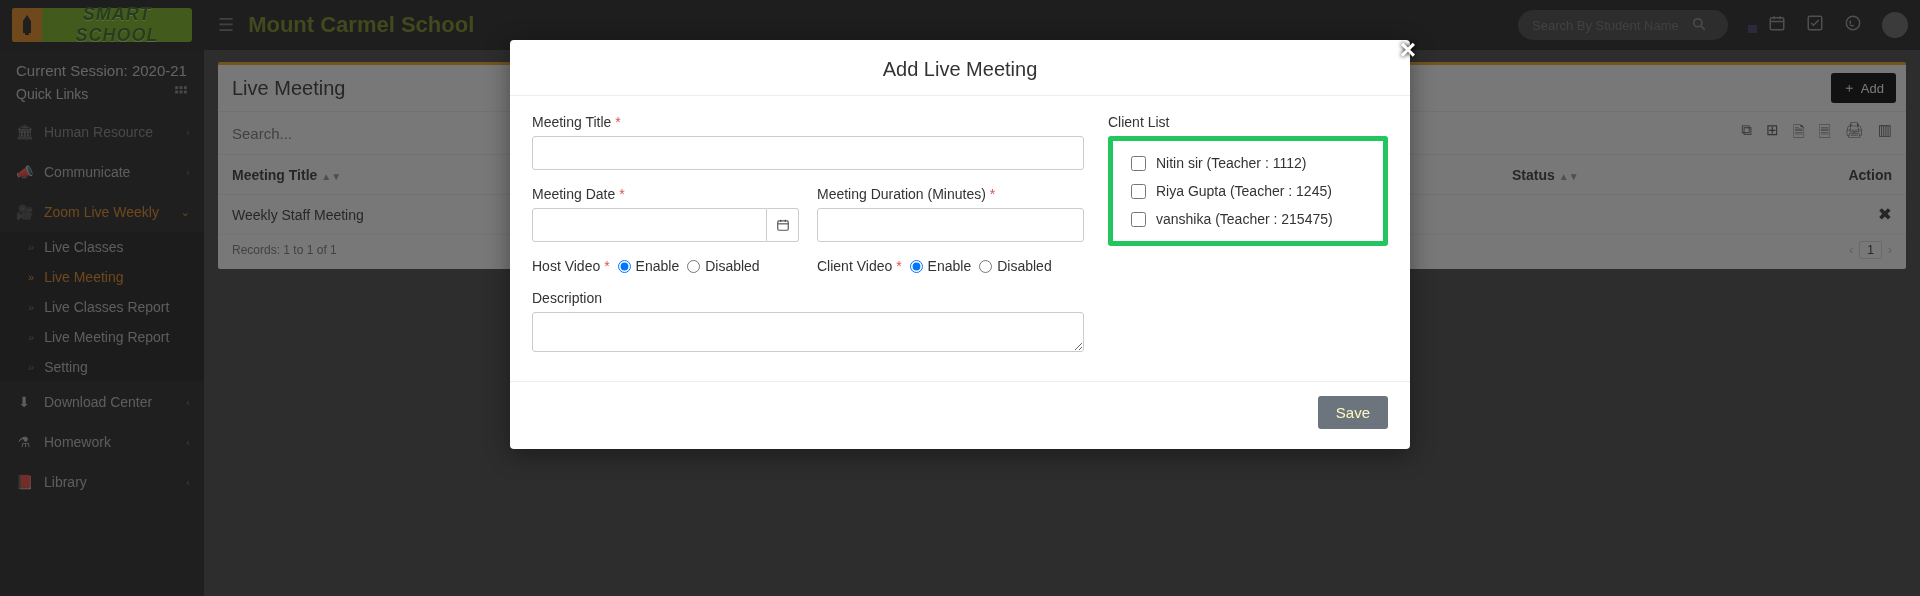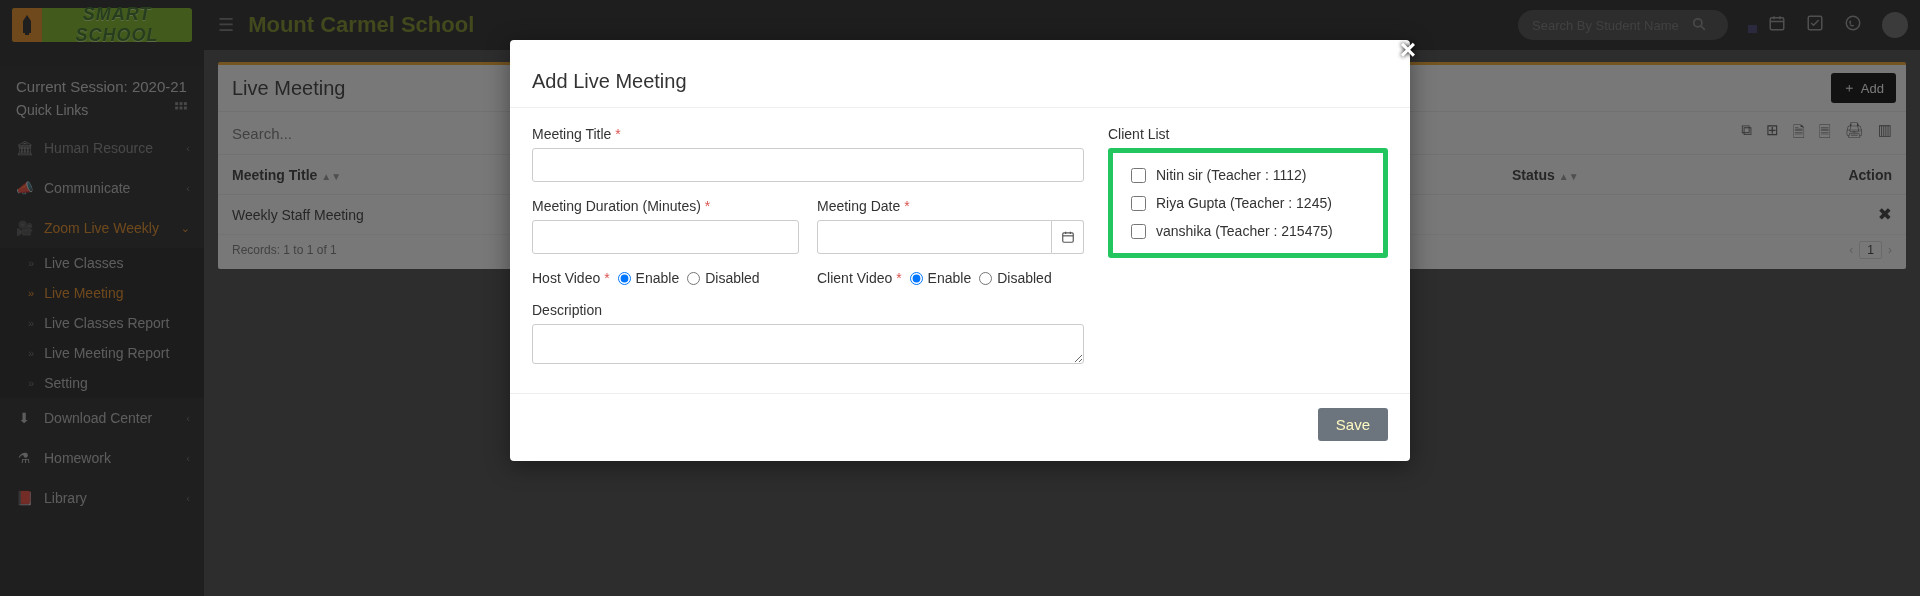--- a/index.html
+++ b/index.html
@@ -17,21 +17,21 @@
   .topbar-right { position:absolute; right:12px; top:0; height:50px; display:flex; align-items:center; gap:20px; }
   .search-pill { background:#444; border-radius:18px; height:30px; display:flex; align-items:center; padding:0 14px; width:210px; }
   .search-pill input { background:transparent; border:none; outline:none; color:#aaa; font-size:13px; width:160px; }
   .search-pill .sicon { color:#888; font-size:15px; }
   .topicon { color:#9a9a9a; font-size:18px; cursor:pointer; }
   .flag { width:22px; height:14px; background:linear-gradient(to bottom,#b22234 0 7%,#fff 7% 14%,#b22234 14% 21%,#fff 21% 28%,#b22234 28% 35%,#fff 35% 42%,#b22234 42% 49%,#fff 49% 56%,#b22234 56% 63%,#fff 63% 70%,#b22234 70% 77%,#fff 77% 84%,#b22234 84% 91%,#fff 91% 100%); position:relative; }
   .flag::before{content:"";position:absolute;top:0;left:0;width:9px;height:8px;background:#3c3b6e;}
   .avatar { width:26px; height:26px; border-radius:50%; background:#666; }
 
   
-  .sidebar { position:absolute; left:0; top:66px; bottom:0; width:204px; background:#222; color:#bcbcbc; overflow:hidden; font-size:14px; }
+  .sidebar { position:absolute; left:0; top:50px; bottom:0; width:204px; background:#222; color:#bcbcbc; overflow:hidden; font-size:14px; }
   .sess { padding:12px 16px 2px; color:#ccc; font-size:15px;}
   .ql-row { display:flex; align-items:center; justify-content:space-between; padding:4px 16px 10px; color:#ccc;}
   .nav-item { display:flex; align-items:center; height:40px; padding:0 16px; color:#bcbcbc; cursor:pointer; gap:12px; position:relative;}
   .nav-item .chev { position:absolute; right:14px; color:#666; font-size:11px;}
   .nav-item.dim { color:#888; }
   .nav-item.active { color:#e88a1b; }
   .nav-sub { background:#1a1a1a; }
   .nav-sub .sub { display:flex; align-items:center; height:30px; padding-left:28px; color:#bcbcbc; gap:10px; cursor:pointer; font-size:14px;}
   .nav-sub .sub.active { color:#e88a1b; }
   .nav-sub .sub .arrow { font-size:11px; color:#666; }
@@ -54,21 +54,21 @@
   .status-sel { width:190px; height:28px; border:1px solid #ccc; border-radius:3px; padding:0 6px; font-size:13px;}
   .row-x { font-size:17px; color:#333; margin-left:auto; cursor:pointer;}
   .footer-row { display:flex; align-items:center; padding:6px 14px 10px; color:#777; font-size:12px;}
   .pager { margin-left:auto; display:flex; align-items:center; gap:6px; }
   .page-num { border:1px solid #ddd; padding:1px 7px; border-radius:2px; color:#333; font-size:12px;}
 
   
   .overlay { position:absolute; inset:0; background:rgba(30,30,30,0.6); }
   .modal { position:absolute; top:40px; left:50%; transform:translateX(-50%); width:900px; background:#fff; border-radius:4px; box-shadow:0 5px 25px rgba(0,0,0,0.4); }
   .modal-close { position:absolute; top:-6px; right:-6px; color:#fff; font-size:28px; cursor:pointer; font-weight:bold; text-shadow:0 0 4px #000;}
-  .modal-head { padding:30px 22px 14px; border-bottom:1px solid #eee; font-size:20px; color:#333;}
+  .modal-head { padding:18px 22px 14px; border-bottom:1px solid #eee; font-size:20px; color:#333;text-align:center;}
   .modal-body { padding:18px 22px 10px; display:flex; gap:24px; }
   .mb-left { flex:1; }
   .mb-right { width:280px; }
   .form-label { font-size:14px; color:#333; margin-bottom:6px; display:block;}
   .req { color:#d9534f; }
   .form-input { width:100%; height:34px; border:1px solid #ccc; border-radius:3px; padding:0 8px; font-size:13px;}
   .form-text { width:100%; height:40px; border:1px solid #ccc; border-radius:3px; padding:6px 8px; font-size:13px; resize:vertical;}
   .form-row { margin-bottom:16px; }
   .two-col { display:flex; gap:18px; }
   .two-col > div { flex:1; }
@@ -263,36 +263,36 @@
   <div class="modal-body">
     <div class="mb-left">
 
       <div class="form-row">
         <label class="form-label"><span>Meeting Title</span> <span class="req">*</span></label>
         <input class="form-input" type="text" style="">
       </div>
 
       <div class="form-row two-col">
         <div>
-          <label class="form-label"><span>Meeting Duration (Minutes)</span> <span class="req">*</span></label>
-          <input class="form-input" type="text" style="">
-        </div>
-        <div>
           <label class="form-label"><span>Meeting Date</span> <span class="req">*</span></label>
           <div class="date-group">
             <input class="form-input" type="text" style="">
             <span class="date-addon">
               <svg width="14" height="14" viewBox="0 0 24 24" fill="none" stroke="#555" stroke-width="2">
                   <rect x="3" y="5" width="18" height="16" rx="2"></rect>
                   <line x1="3" y1="10" x2="21" y2="10"></line>
                   <line x1="8" y1="3" x2="8" y2="7"></line>
                   <line x1="16" y1="3" x2="16" y2="7"></line>
                 </svg>
             </span>
           </div>
+        </div>
+        <div>
+          <label class="form-label"><span>Meeting Duration (Minutes)</span> <span class="req">*</span></label>
+          <input class="form-input" type="text" style="">
         </div>
       </div>
 
       <div class="form-row two-col">
         <div class="radio-row">
           <span class="form-label" style="margin:0"><span>Host Video</span> <span class="req">*</span></span>
           <label>
               <input type="radio" name="hv" checked="" style=""> 
               <span>Enable</span>
             </label>

